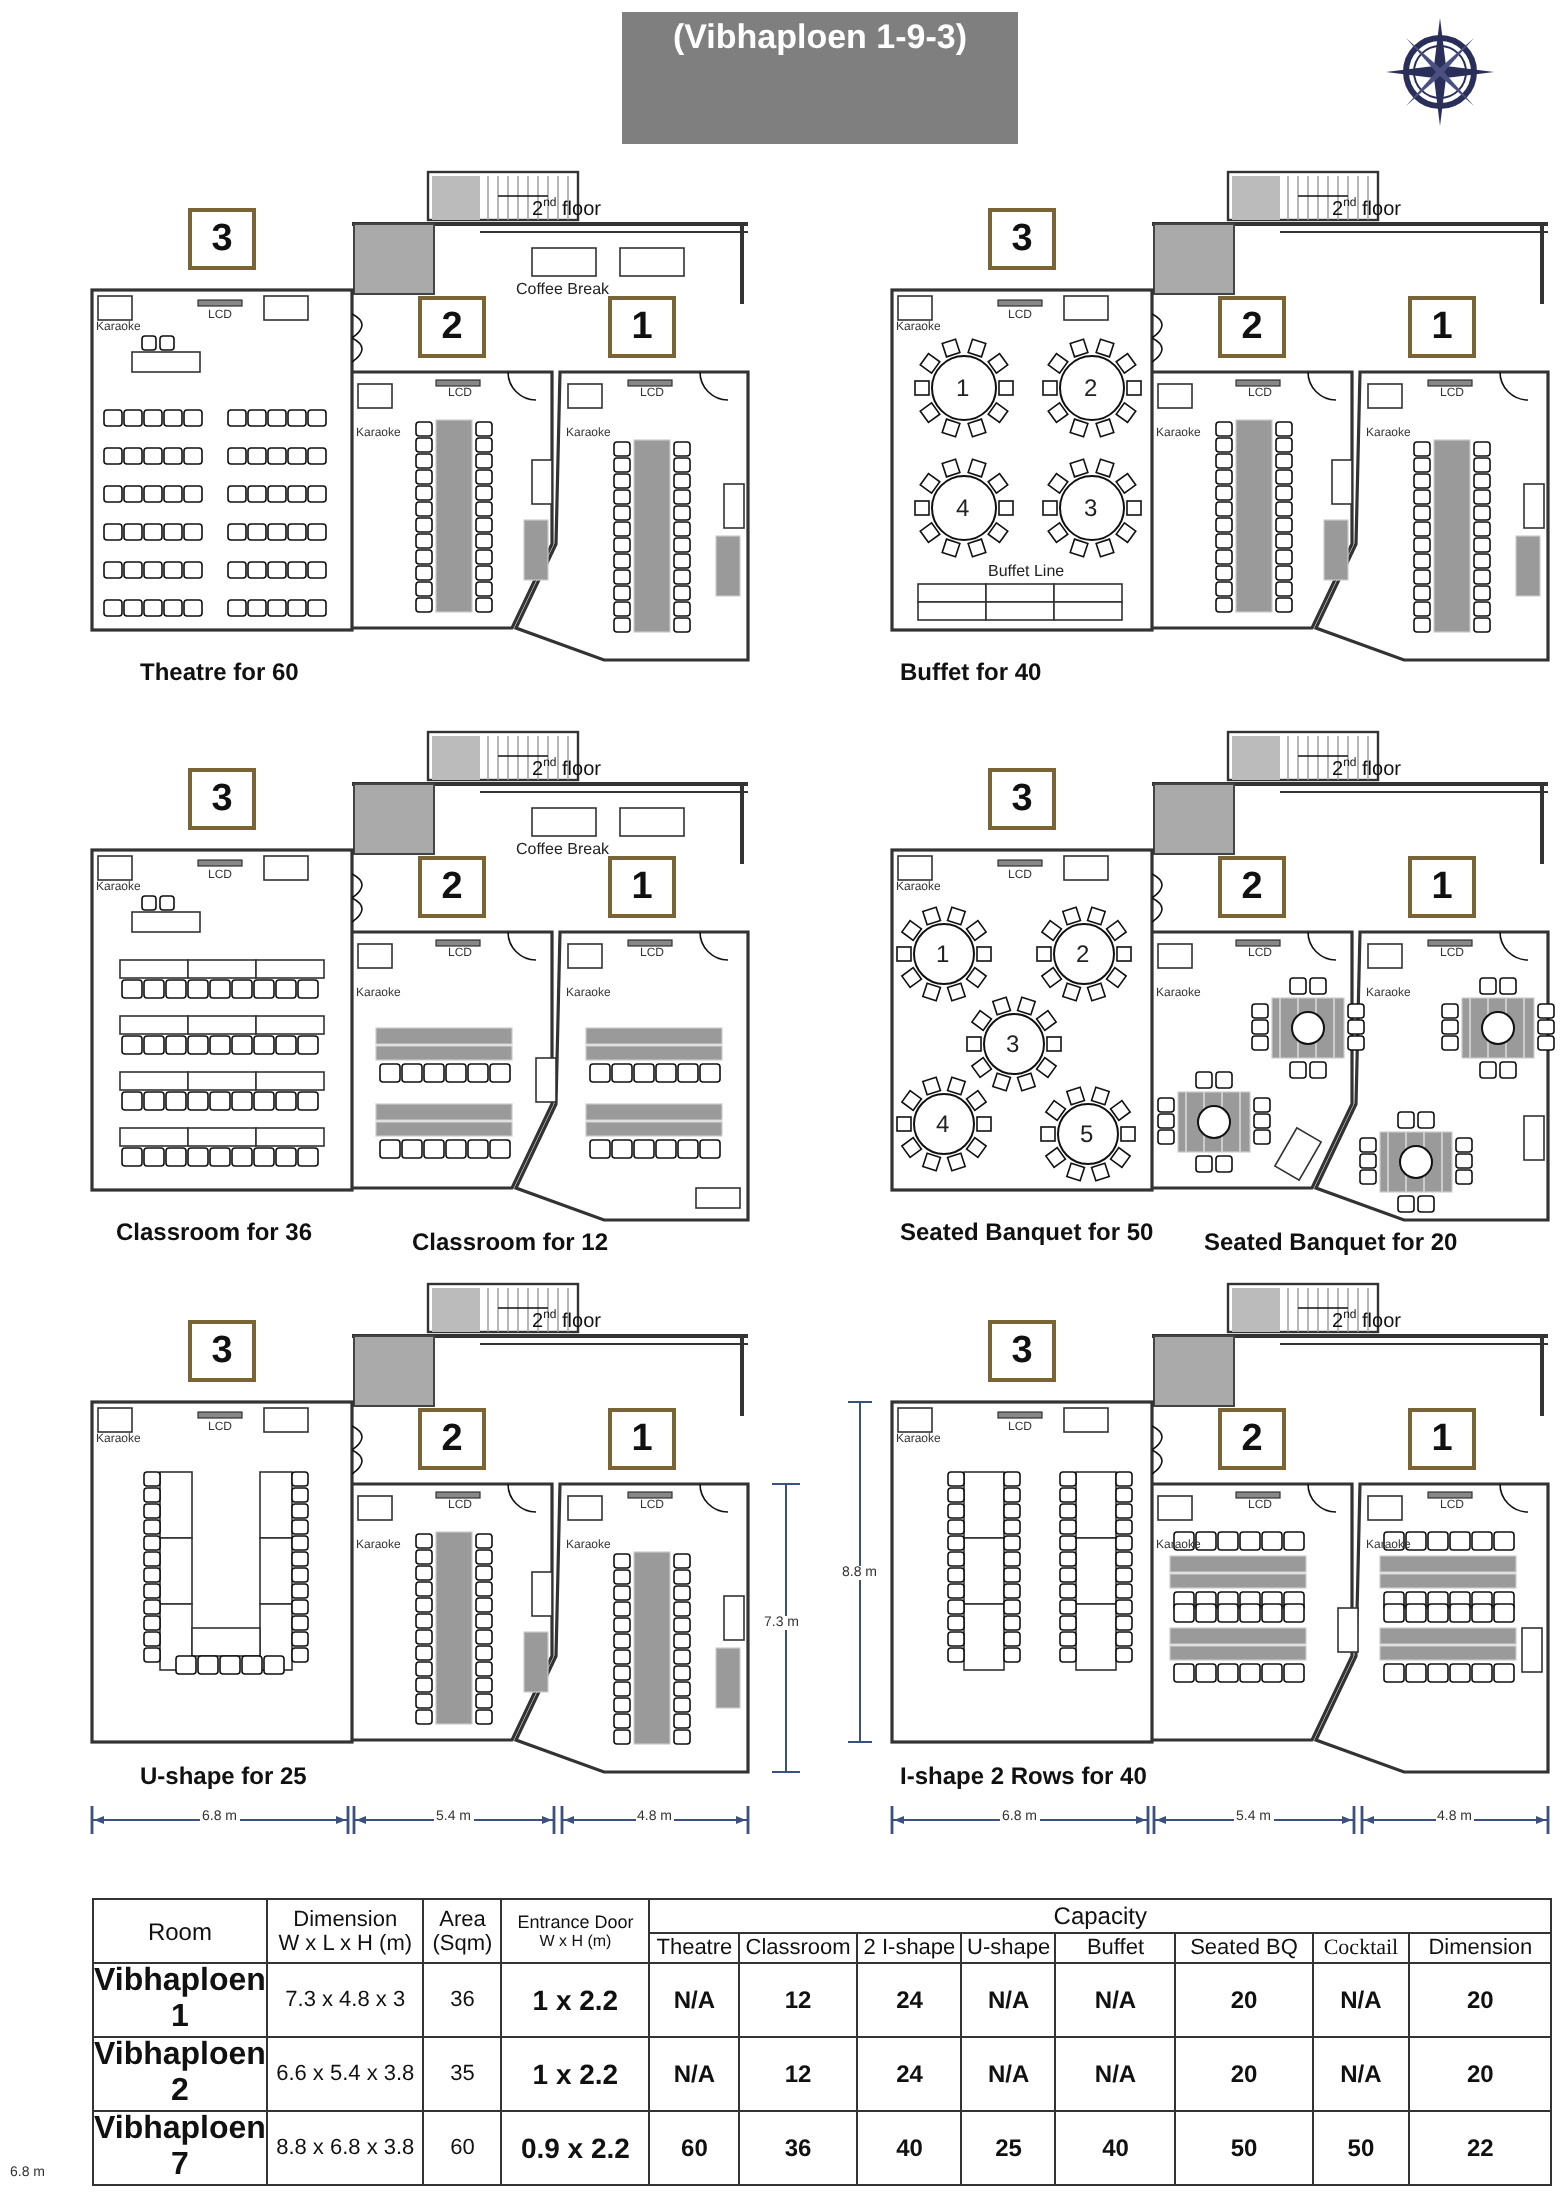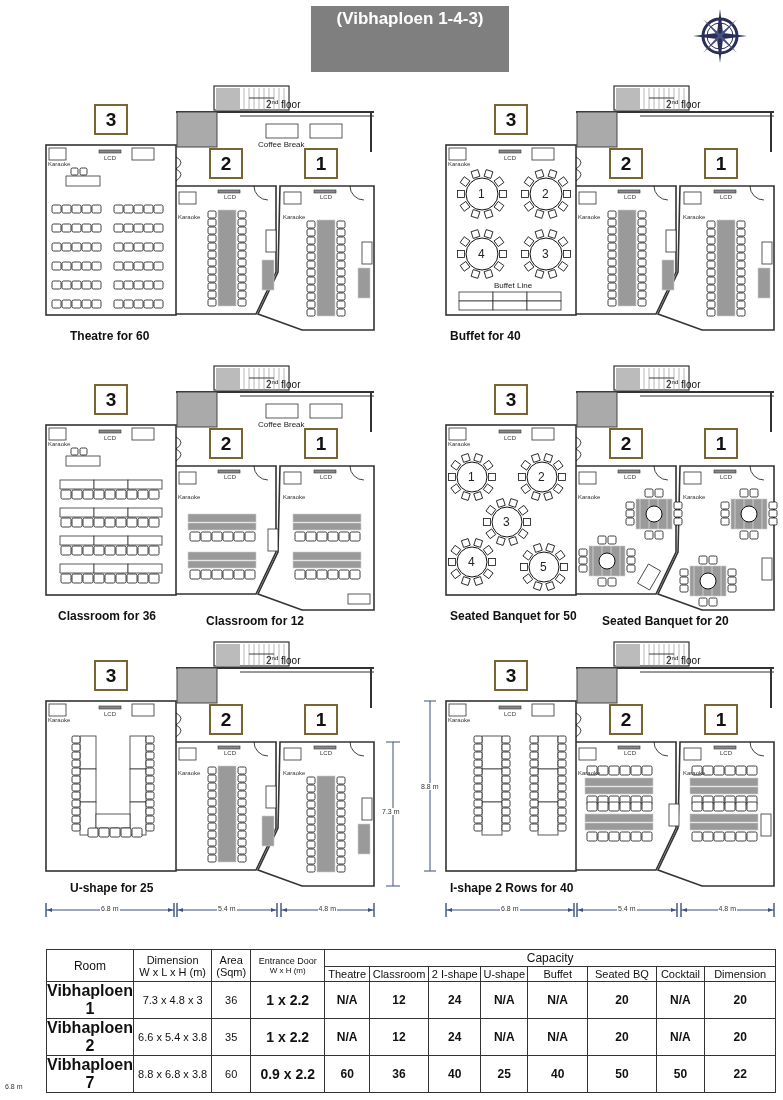--- a/index.html
+++ b/index.html
@@ -23,21 +23,21 @@
   table.cap .hdr1 th{height:16px;}
   table.cap .hdr2 th{height:14px;}
   table.cap td{height:28px;font-weight:bold;font-size:12px;}
   table.cap td.room{font-size:16px;}
   .foot{position:absolute;left:5px;top:1083px;font-size:7px;color:#333;}
 </style>
 </head>
 <body>
 
 <div class="title-box">
-  <div class="t2">(Vibhaploen 1-4-3)</div>
+  <div class="t2">(Vibhaploen 1-9-3)</div>
 </div>
 <div class="compass">
   <svg width="60" height="60" viewBox="-30 -30 60 60">
     <circle r="17" fill="none" stroke="#2a2f5a" stroke-width="3"></circle>
     <circle r="13" fill="none" stroke="#2a2f5a" stroke-width="1"></circle>
     <polygon points="0,-27 3,-3 0,0 -3,-3" fill="#2a2f5a"></polygon>
     <polygon points="0,27 3,3 0,0 -3,3" fill="#2a2f5a"></polygon>
     <polygon points="27,0 3,3 0,0 3,-3" fill="#2a2f5a"></polygon>
     <polygon points="-27,0 -3,3 0,0 -3,-3" fill="#2a2f5a"></polygon>
     <polygon points="17,-17 2,0 0,0 0,-2" fill="#4a5080"></polygon>
@@ -1035,21 +1035,21 @@
     </th>
     <th colspan="8" style="font-size:12px">Capacity</th>
   </tr>
   <tr class="hdr2" id="cap-cols">
         <th style="width: 44px;">Theatre</th>
         <th style="width: 58px;">Classroom</th>
         <th style="width: 52px;">2 I-shape</th>
         <th style="width: 46px;">U-shape</th>
         <th style="width: 60px;">Buffet</th>
         <th style="width: 68px;">Seated BQ</th>
-        <th style="width: 48px;">Cocktail</th>
+        <th style="width: 48px; font-family: Liberation Serif, serif;">Cocktail</th>
         <th style="width: 70px;">Dimension</th>
       </tr>
   </tbody>
     <tbody id="cap-rows">
       <tr>
         <td class="room">Vibhaploen 1</td>
         <td style="font-weight: normal; font-size: 11px;">7.3 x 4.8 x 3</td>
         <td style="font-weight: normal; font-size: 11px;">36</td>
         <td style="font-size: 14px;">1 x 2.2</td>
         <td>N/A</td>

